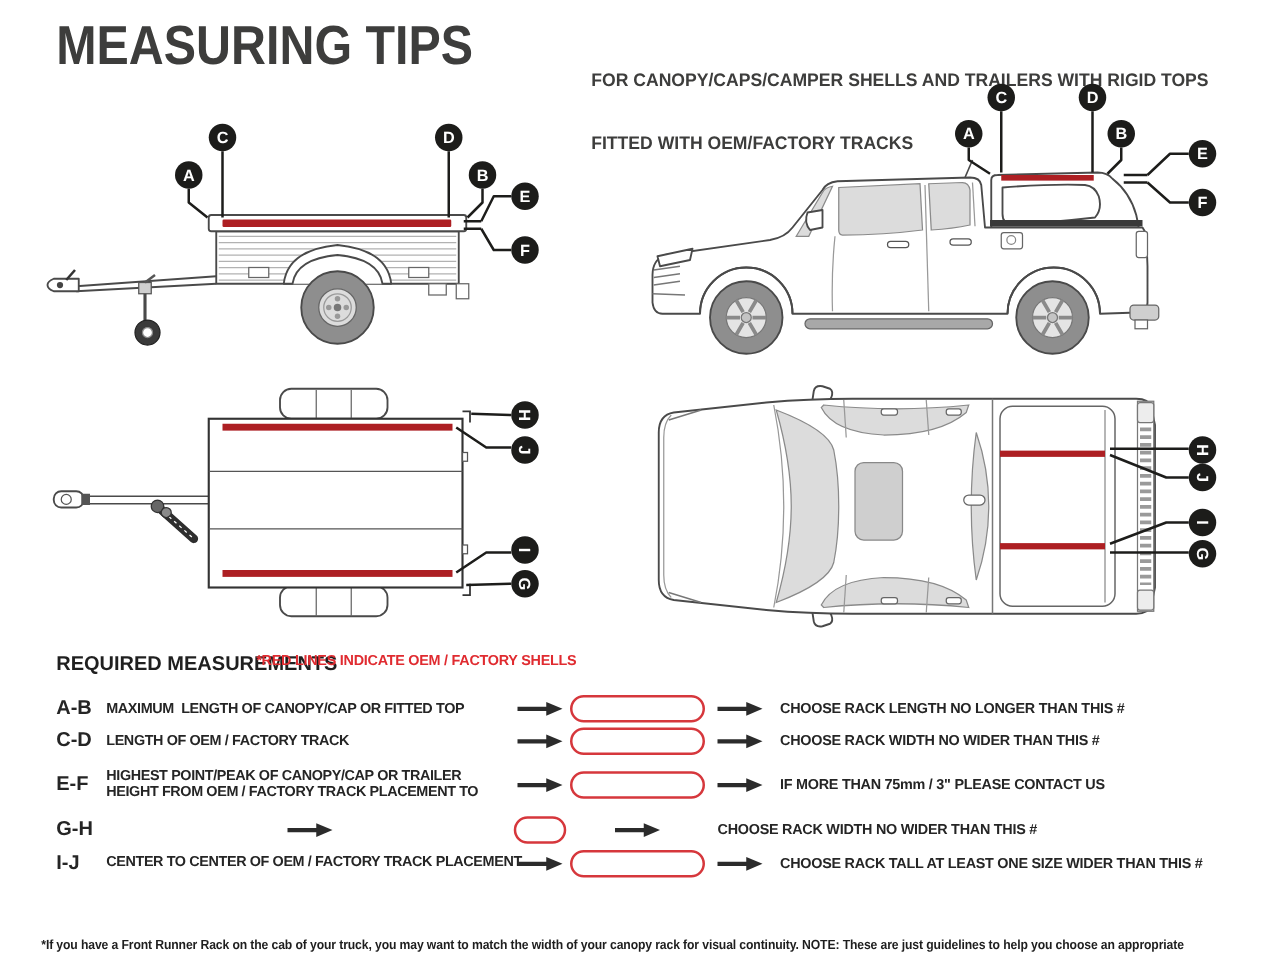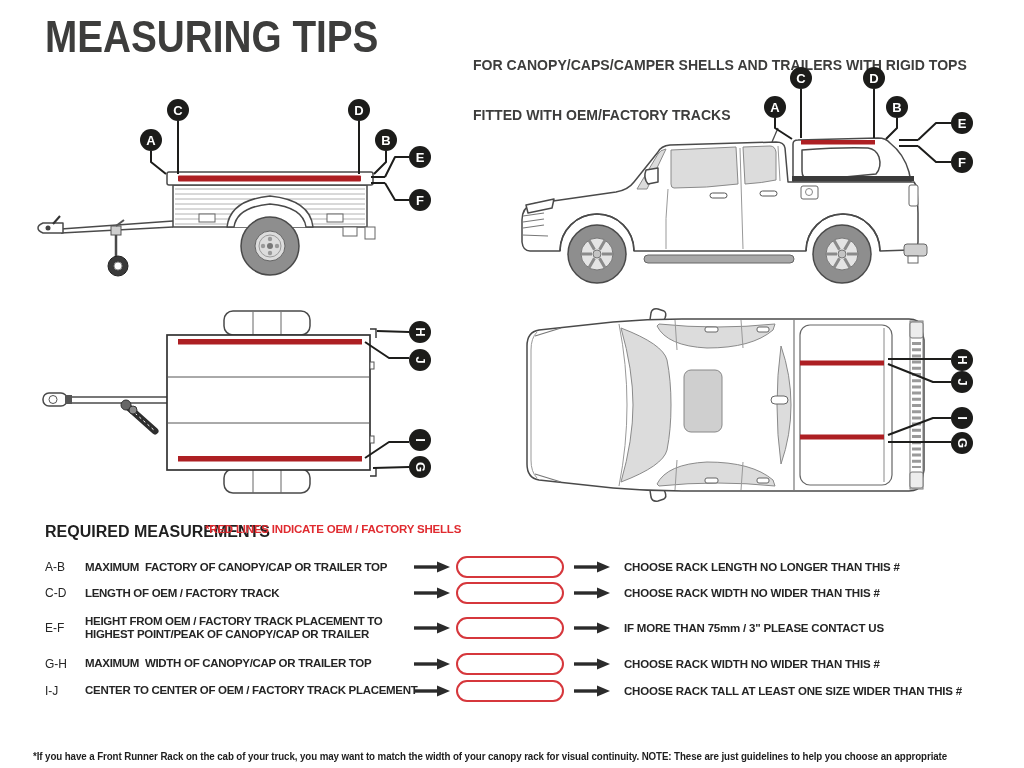--- a/index.html
+++ b/index.html
@@ -19,21 +19,21 @@
   svg .art{stroke:#4a4a4a;stroke-width:1.5;fill:#ffffff;stroke-linejoin:round;stroke-linecap:round;}
   svg .thin{stroke:#999;stroke-width:1;fill:none;}
   svg .win{fill:#dcdcdc;stroke:#8a8a8a;stroke-width:1;}
 
   
   #mhead{left:33px;top:523px;font-size:16px;font-weight:bold;letter-spacing:0px;color:#1f1f1f;white-space:pre;}
   #mlegend{left:193px;top:523px;font-size:11.5px;font-weight:bold;letter-spacing:-0.2px;white-space:pre;}
   #rows{left:33px;top:554px;width:985px;}
   .mrow{display:grid;grid-template-columns:40px 326px 42px 114px 50px auto;align-items:center;}
   .r27{height:27px;} .r26{height:26px;} .r44{height:44px;}
-  .rid{font-size:12px;font-weight:normal;white-space:pre;}
+  .rid{font-size:16px;font-weight:bold;white-space:pre;}
   .rdesc{font-size:11.5px;font-weight:bold;letter-spacing:-0.3px;white-space:pre;line-height:13px;}
   .rguide{font-size:11.5px;font-weight:bold;letter-spacing:-0.2px;white-space:pre;line-height:14px;padding-left:7px;}
   .acell{display:flex;justify-content:center;align-items:center;}
   .pillcell{display:flex;justify-content:center;align-items:center;}
   .pill{width:104px;height:18px;border:2px solid #d6373c;border-radius:11px;background:#fff;}
 
   
   #footnote{left:21px;top:723px;font-size:10.6px;font-weight:bold;color:#1e1e1e;line-height:13.5px;
             white-space:pre;transform:scaleX(0.92);transform-origin:left top;letter-spacing:-0.1px;}
 </style>
@@ -352,21 +352,21 @@
       </g>
   </svg>
 
   <div class="abs" id="mhead">REQUIRED MEASUREMENTS</div>
   <div class="abs" id="mlegend" style="color:#E02B30;">*RED LINES INDICATE OEM / FACTORY SHELLS</div>
 
   <div class="abs" id="rows">
 
     <div class="mrow r26">
       <div class="rid">A-B</div>
-      <div class="rdesc"><div>MAXIMUM  FACTORY OF CANOPY/CAP OR TRAILER TOP</div><div></div></div>
+      <div class="rdesc"><div>MAXIMUM  LENGTH OF CANOPY/CAP OR FITTED TOP</div><div></div></div>
       <div class="acell">
           <svg width="38" height="12">
             <line x1="1" y1="6" x2="25" y2="6" stroke="#2b2b2b" stroke-width="3.4"></line>
             <polygon points="24,0.5 37,6 24,11.5" fill="#2b2b2b"></polygon>
           </svg>
         </div>
       <div class="pillcell">
           <div class="pill"></div>
         </div>
       <div class="acell">
@@ -394,42 +394,41 @@
           <svg width="38" height="12">
             <line x1="1" y1="6" x2="25" y2="6" stroke="#2b2b2b" stroke-width="3.4"></line>
             <polygon points="24,0.5 37,6 24,11.5" fill="#2b2b2b"></polygon>
           </svg>
         </div>
       <div class="rguide"><div>CHOOSE RACK WIDTH NO WIDER THAN THIS #</div><div></div></div>
     </div>
 
     <div class="mrow r44">
       <div class="rid">E-F</div>
-      <div class="rdesc"><div>HEIGHT FROM OEM / FACTORY TRACK PLACEMENT TO</div><div>HIGHEST POINT/PEAK OF CANOPY/CAP OR TRAILER</div></div>
+      <div class="rdesc"><div>HIGHEST POINT/PEAK OF CANOPY/CAP OR TRAILER</div><div>HEIGHT FROM OEM / FACTORY TRACK PLACEMENT TO</div></div>
       <div class="acell">
           <svg width="38" height="12">
             <line x1="1" y1="6" x2="25" y2="6" stroke="#2b2b2b" stroke-width="3.4"></line>
             <polygon points="24,0.5 37,6 24,11.5" fill="#2b2b2b"></polygon>
           </svg>
         </div>
       <div class="pillcell">
           <div class="pill"></div>
         </div>
       <div class="acell">
           <svg width="38" height="12">
             <line x1="1" y1="6" x2="25" y2="6" stroke="#2b2b2b" stroke-width="3.4"></line>
             <polygon points="24,0.5 37,6 24,11.5" fill="#2b2b2b"></polygon>
           </svg>
         </div>
       <div class="rguide"><div>IF MORE THAN 75mm / 3" PLEASE CONTACT US</div></div>
     </div>
 
     <div class="mrow r27">
       <div class="rid">G-H</div>
-      <div class="rdesc"><div>MAXIMUM  WIDTH OF CANOPY/CAP OR TRAILER TOP</div><div></div></div>
       <div class="acell">
           <svg width="38" height="12">
             <line x1="1" y1="6" x2="25" y2="6" stroke="#2b2b2b" stroke-width="3.4"></line>
             <polygon points="24,0.5 37,6 24,11.5" fill="#2b2b2b"></polygon>
           </svg>
         </div>
       <div class="pillcell">
           <div class="pill"></div>
         </div>
       <div class="acell">

